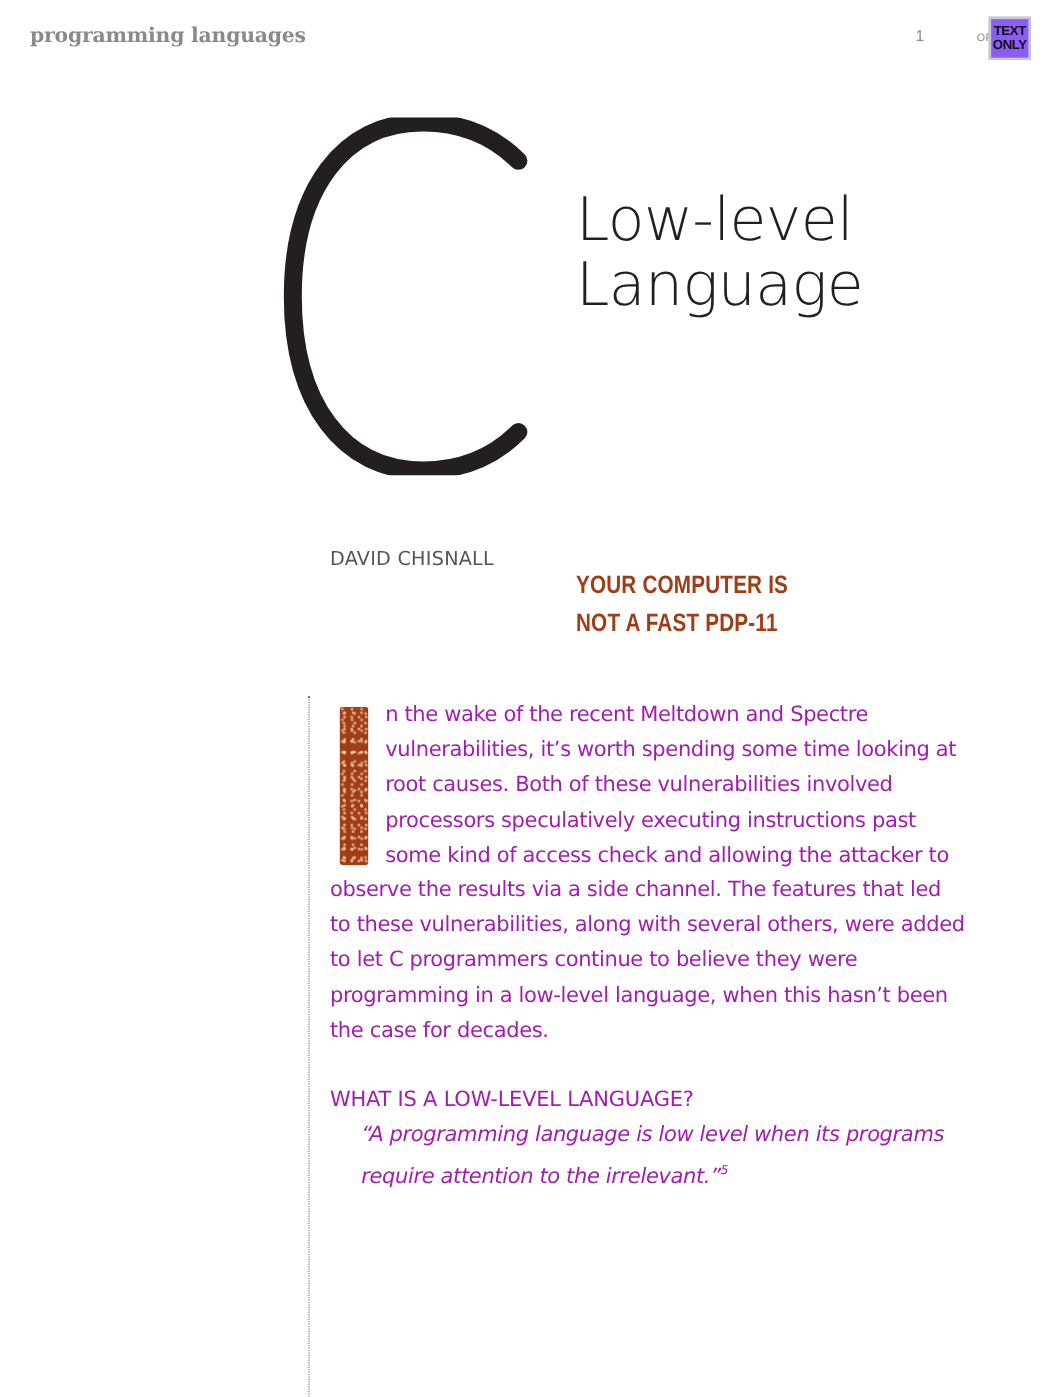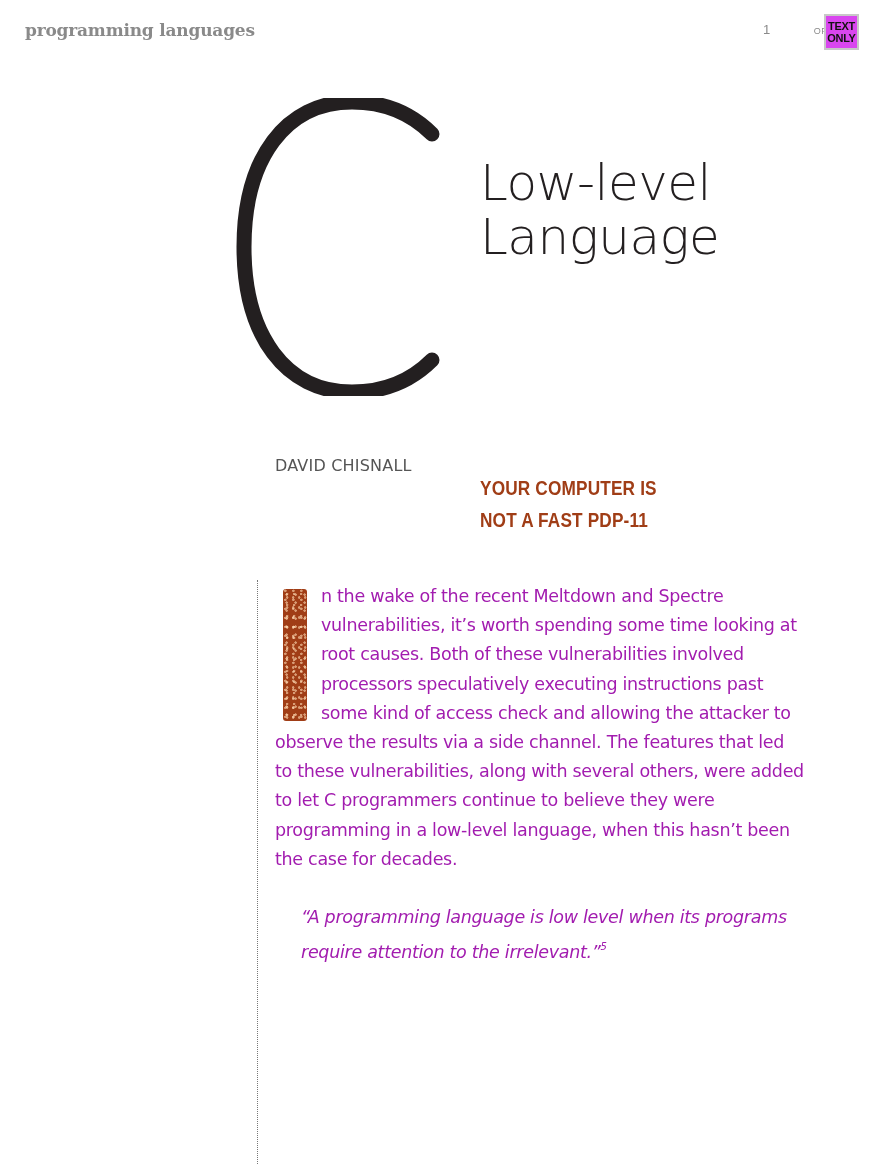--- a/index.html
+++ b/index.html
@@ -10,21 +10,21 @@
       font-family: "DejaVu Serif", serif; font-weight: bold; font-size: 17px;
       color: #8a8a8a; letter-spacing: -0.2px;
     }
     .page-count {
       position: absolute; left: 763px; top: 22px;
       font-family: "Liberation Sans", sans-serif; font-size: 13px; color: #8a8a8a;
     }
     .page-count .of { font-size: 9px; letter-spacing: 0.3px; margin-left: 40px; }
     .text-only-btn {
       position: absolute; left: 824px; top: 14px; width: 31px; height: 32px;
-      border: 2px solid #c8c8c8; background: #d946ef; box-sizing: content-box;
+      border: 2px solid #c8c8c8; background: #8b5cf6; box-sizing: content-box;
       display: flex; flex-direction: column; align-items: center; justify-content: center;
       font-family: "Liberation Sans", sans-serif; font-weight: bold; font-size: 11px;
       line-height: 12px; color: #111; letter-spacing: -0.3px; cursor: pointer;
     }
 
     .title {
       position: absolute; left: 480px; top: 156px;
       font-family: "DejaVu Sans", sans-serif; font-size: 50px; line-height: 54px;
       color: #231f20; font-weight: normal; letter-spacing: -0.5px;
     }
@@ -111,18 +111,19 @@
   <span>YOUR COMPUTER IS</span>
   <span>NOT A FAST PDP-11</span>
 </div>
 
 <div class="col-rule"></div>
 
 <div class="body-text">
   <div class="drop-cap"></div>
   <p>n the wake of the recent Meltdown and Spectre vulnerabilities, it’s worth spending some time looking at root causes. Both of these vulnerabilities involved processors speculatively executing instructions past some kind of access check and allowing the attacker to observe the results via a side channel. The features that led to these vulnerabilities, along with several others, were added to let C programmers continue to believe they were programming in a low-level language, when this hasn’t been the case for decades.</p>
   <div class="spacer"></div>
+  <p class="heading">WHAT IS A LOW-LEVEL LANGUAGE?</p>
   <p class="quote"><span>“A programming language is low level when its programs require attention to the irrelevant.”</span><sup>5</sup></p>
 </div>
 
 <div class="footer">
   <span>acmqueue | march-april 2018</span><span class="num">1</span>
 </div>
 
 </body></html>

